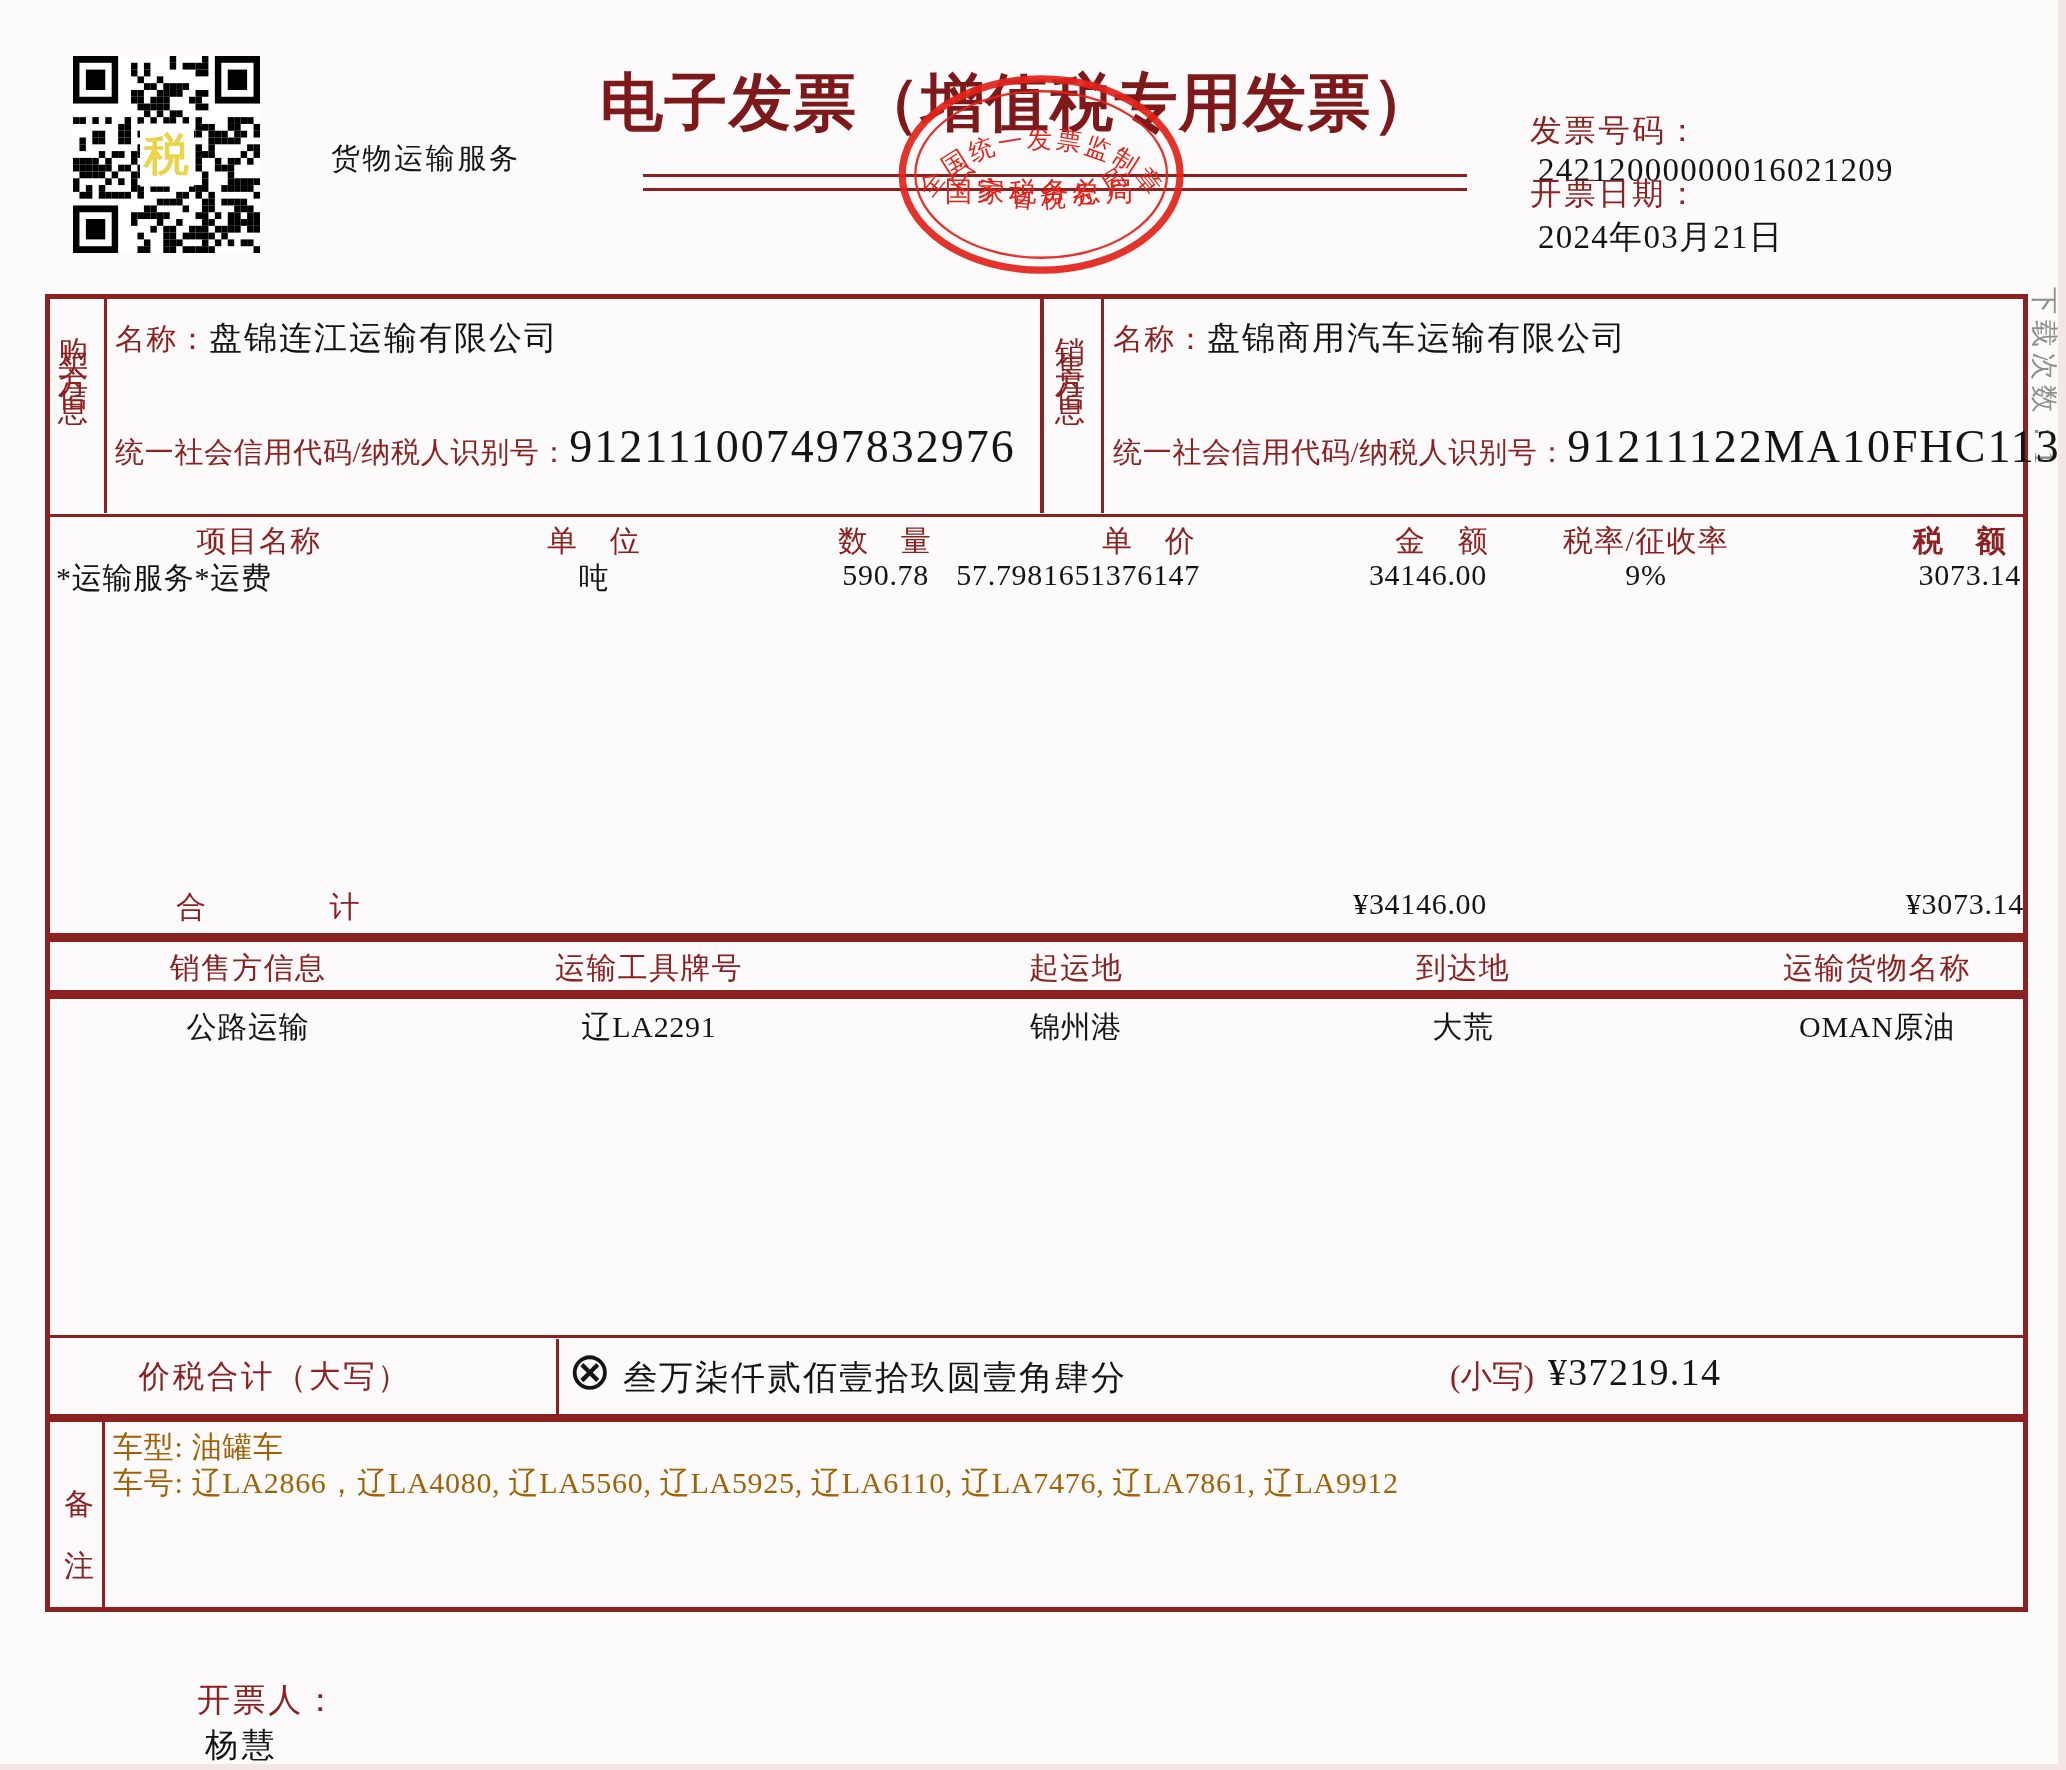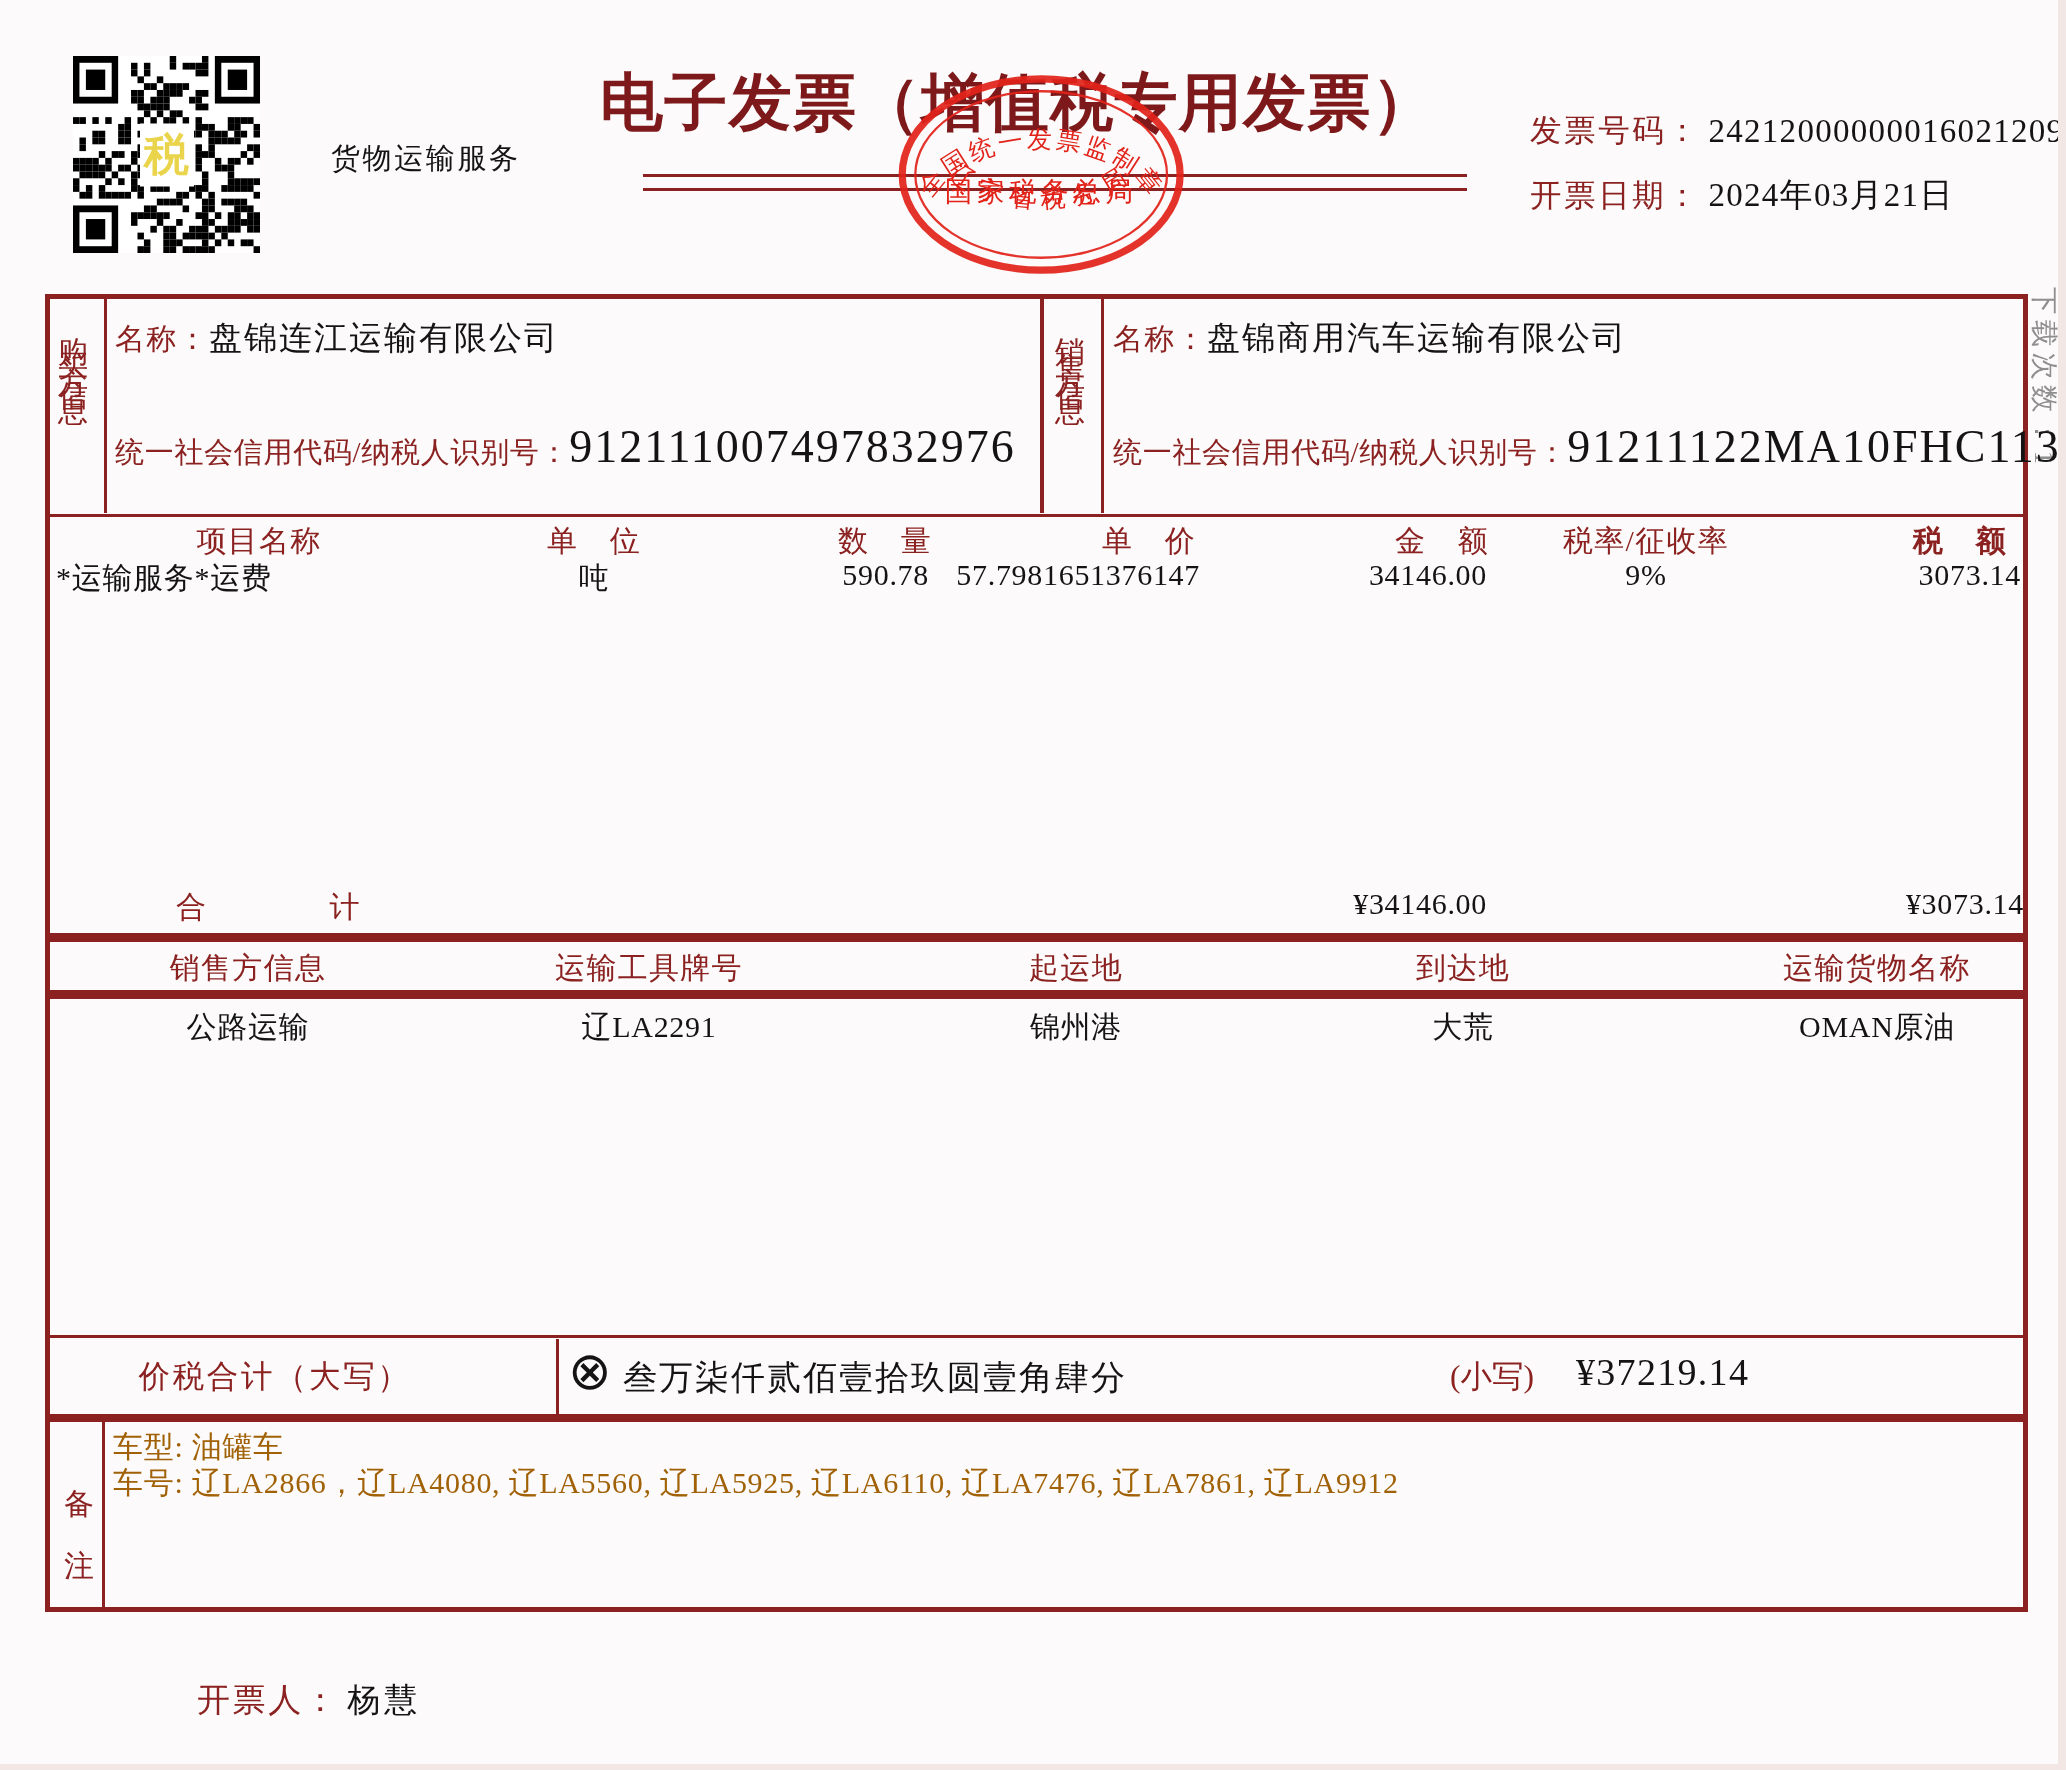--- a/index.html
+++ b/index.html
@@ -5,21 +5,21 @@
   html,body{margin:0;padding:0;}
   body{background:#efe9e7;font-family:"Liberation Serif","DejaVu Serif",serif;}
   #page{position:relative;width:2066px;height:1771px;background:#fcfafa;overflow:hidden;}
   .abs{position:absolute;}
   .maroon{color:#8b2221;}
   .hl,.vl{position:absolute;background:#8b2221;}
   .edge{position:absolute;background:#f2e7e5;}
   
   #title{top:60px;left:1018px;transform:translateX(-50%);font-size:63px;font-weight:bold;color:#7e191b;white-space:nowrap;letter-spacing:1.3px;}
   #service-type{top:139px;left:331px;font-size:29px;color:#141414;letter-spacing:2.6px;}
-  .meta-row{display:flex;align-items:center;white-space:nowrap;}
+  .meta-row{display:flex;align-items:flex-start;white-space:nowrap;flex-direction:column;}
   .meta-label{font-size:31.5px;color:#8b2221;letter-spacing:2.6px;}
   .meta-value{font-size:33px;color:#141414;margin-left:7.9px;letter-spacing:1.3px;}
   #dl-count{top:287px;left:2062px;transform:rotate(90deg);transform-origin:0 0;font-size:27.5px;color:#8e8e8e;letter-spacing:5.2px;white-space:nowrap;}
   
   .v-label{writing-mode:vertical-rl;font-size:30px;color:#8b2221;letter-spacing:14.4px;line-height:1;white-space:pre;}
   .party-name{display:flex;align-items:baseline;white-space:nowrap;}
   .pn-label{font-size:30px;color:#8b2221;letter-spacing:1.3px;}
   .pn-value{font-size:33px;color:#141414;letter-spacing:2px;}
   .party-tax{display:flex;align-items:baseline;white-space:nowrap;}
   .pt-label{font-size:29px;color:#8b2221;letter-spacing:0.7px;}
@@ -31,21 +31,21 @@
   .td,.t-td{position:absolute;font-size:30px;color:#141414;white-space:pre;letter-spacing:0.7px;}
   .td{top:558px;}
   .t-td{top:1007px;transform:translateX(-50%);}
   .center{transform:translateX(-50%);}
   .total-row{top:887px;}
   
   #sum-label{top:1356px;left:275px;transform:translateX(-50%);font-size:31.5px;color:#8b2221;letter-spacing:2.6px;white-space:nowrap;}
   #sum-check{top:1345px;left:568px;font-size:52px;line-height:1;color:#141414;font-family:"DejaVu Sans",sans-serif;}
   #sum-words{top:1355px;left:623px;font-size:34px;color:#141414;letter-spacing:2px;white-space:nowrap;}
   #sum-small-label{top:1356px;left:1450px;font-size:31.5px;color:#8b2221;}
-  #sum-amount{top:1350px;left:1548px;font-size:38px;color:#141414;letter-spacing:1.3px;margin-left:28px;}
+  #sum-amount{top:1350px;left:1548px;font-size:38px;color:#141414;letter-spacing:1.3px;}
   
   #remarks-label{top:1465px;left:64px;writing-mode:vertical-rl;font-size:30px;color:#8b2221;letter-spacing:60px;line-height:1;}
   .remark-line{font-size:30px;color:#a16207;white-space:pre;letter-spacing:0.7px;}
   
   #issuer-row{top:1678px;left:197px;}
   #issuer-row .meta-label{font-size:33px;}
   #issuer-row .meta-value{font-size:33px;letter-spacing:3.9px;}
   
   #qr-wrap{top:56px;left:73px;width:187px;height:197px;}
   #qr{width:187px;height:197px;display:block;}

